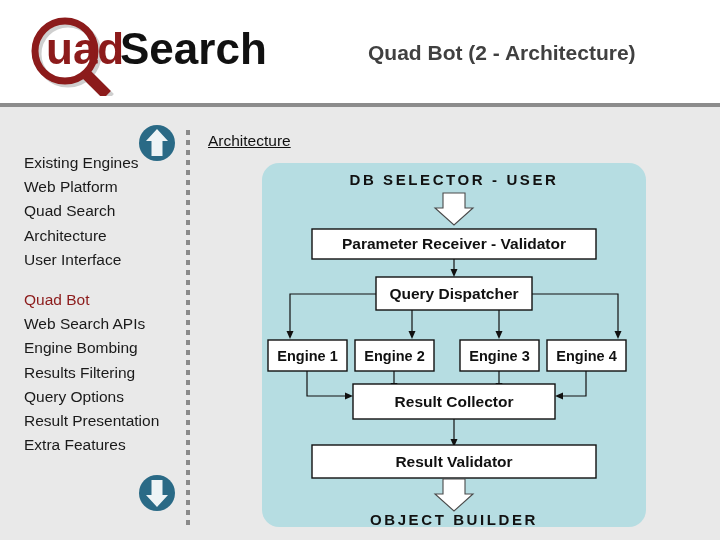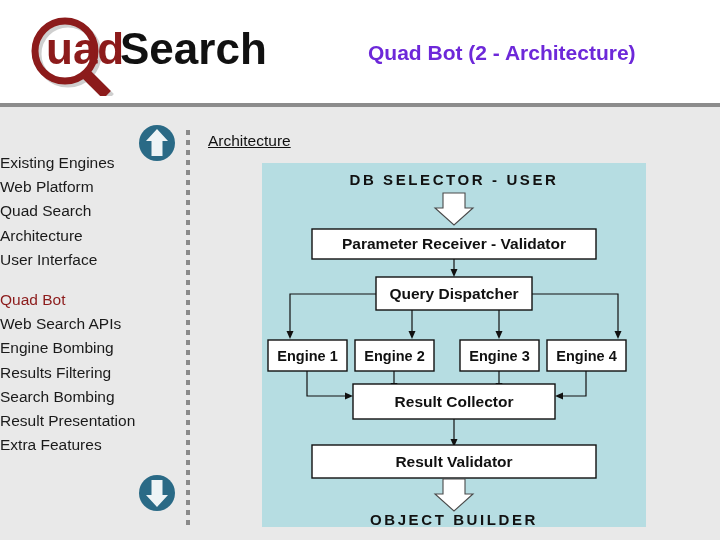--- a/index.html
+++ b/index.html
@@ -28,21 +28,21 @@
     width: 250px; height: 82px;
   }
   #logo svg { display: block; }
 
   #slide-title {
     position: absolute;
     left: 368px; top: 40px;
     width: 340px;
     font-size: 21px;
     font-weight: bold;
-    color: #6d28d9;
+    color: #404040;
     letter-spacing: 0px;
     line-height: 26px;
     white-space: nowrap;
   }
 
   #header-rule {
     position: absolute;
     left: 0; top: 103px;
     width: 720px; height: 4px;
     background: #8c8c8c;
@@ -59,21 +59,21 @@
   
   #sidebar {
     position: absolute;
     left: 0px; top: 151px;
     width: 188px;
   }
   .nav-item {
     font-size: 15.5px;
     line-height: 24.2px;
     color: #1a1a1a;
-    padding-left: 0;
+    padding-left: 24px;
     white-space: nowrap;
   }
   .nav-item.active {
     color: #8c1b1b;
     margin-top: 16px;
   }
 
   .scroll-arrow {
     position: absolute;
     left: 138px;
@@ -105,20 +105,21 @@
     text-decoration: underline;
     white-space: nowrap;
   }
 
   
   #diagram {
     position: absolute;
     left: 262px; top: 163px;
     width: 384px; height: 364px;
     background: #b6dde2;
+    border-radius: 17px;
   }
   #diagram svg { display: block; }
 
   .dgm-caption {
     font-family: "Liberation Sans", sans-serif;
     font-size: 15px;
     font-weight: bold;
     letter-spacing: 2.6px;
     fill: #111111;
   }
@@ -184,21 +185,21 @@
 <div id="sidebar">
   <div class="nav-item">Existing Engines</div>
   <div class="nav-item">Web Platform</div>
   <div class="nav-item">Quad Search</div>
   <div class="nav-item">Architecture</div>
   <div class="nav-item">User Interface</div>
   <div class="nav-item active">Quad Bot</div>
   <div class="nav-item">Web Search APIs</div>
   <div class="nav-item">Engine Bombing</div>
   <div class="nav-item">Results Filtering</div>
-  <div class="nav-item">Search Bombing</div>
+  <div class="nav-item">Query Options</div>
   <div class="nav-item">Result Presentation</div>
   <div class="nav-item">Extra Features</div>
 </div>
 
 <div id="scroll-down" class="scroll-arrow">
   <svg width="38" height="38" viewBox="0 0 38 38">
     <circle cx="19" cy="19" r="18" fill="#2a6a86"></circle>
     <path d="M19 33 L8 21 L13.5 21 L13.5 6 L24.5 6 L24.5 21 L30 21 Z" fill="#eef4f6"></path>
   </svg>
 </div>

